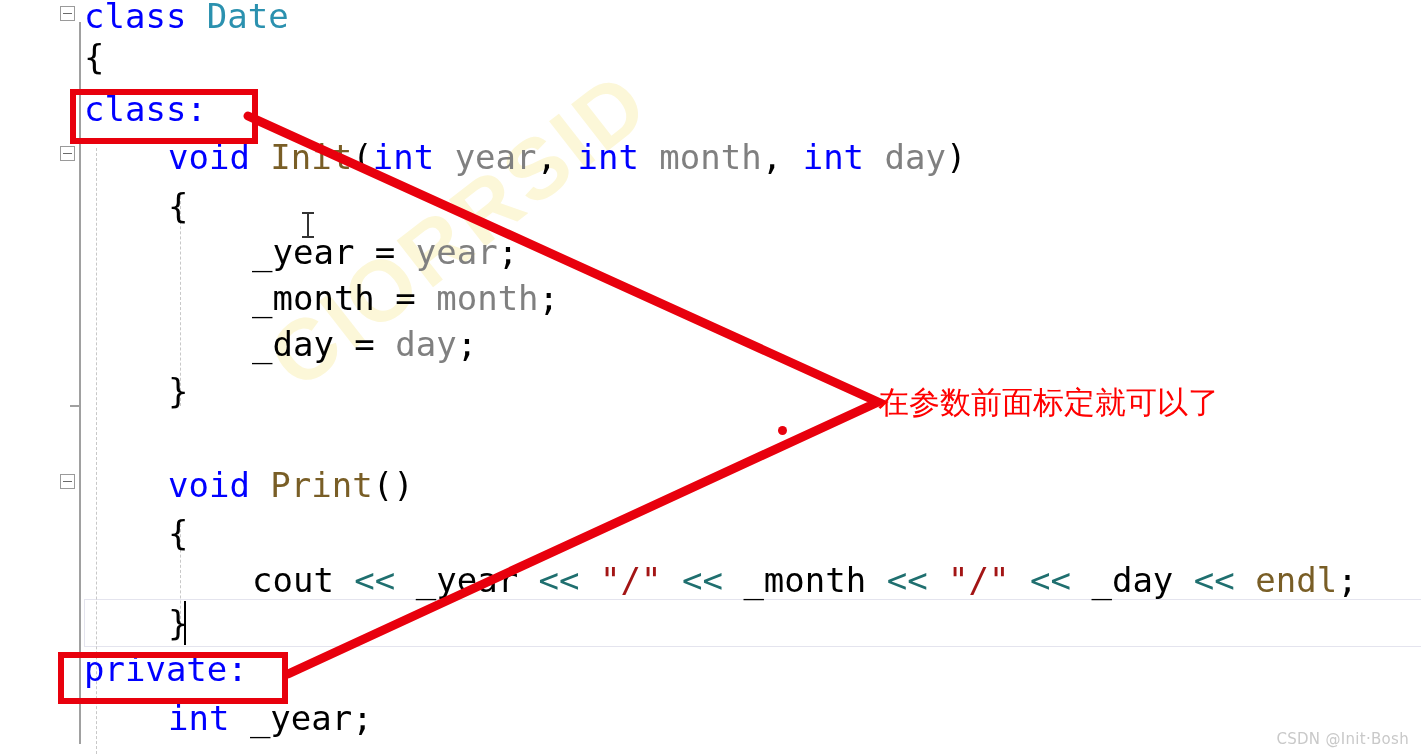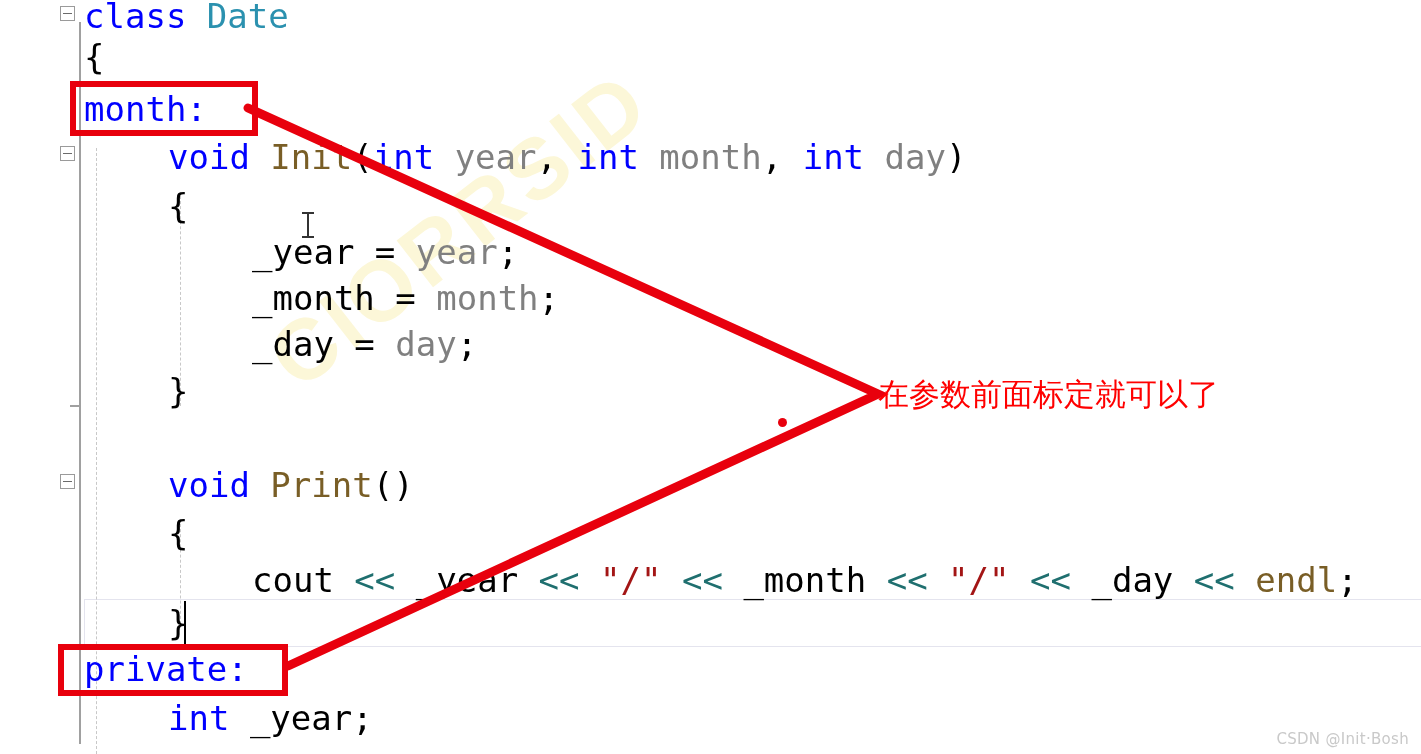--- a/index.html
+++ b/index.html
@@ -134,21 +134,21 @@
     color: #fcf7d8;
     transform: rotate(-38deg);
     transform-origin: left top;
     letter-spacing: 4px;
     pointer-events: none;
   }
 
   
   #overlay {
     position: absolute;
-    left: 0; top: 0;
+    left: 0; top: 8px;
     width: 1421px;
     height: 626px;
     pointer-events: none;
   }
   .anno-box {
     position: absolute;
     border: 6px solid #e8000d;
     box-sizing: border-box;
     background: transparent;
   }
@@ -199,21 +199,21 @@
   <div class="fold-box" style="left:60px;top:474px;"></div>
   <div class="fold-tick" style="left:70px;top:405px;width:10px;"></div>
 
   <div class="indent-guide" style="left:96px;top:148px;height:606px;"></div>
   <div class="indent-guide" style="left:180px;top:196px;height:210px;"></div>
   <div class="indent-guide" style="left:180px;top:524px;height:100px;"></div>
 
   <div id="code-lines">
       <div class="line" id="line-class-date" style="top: -8px; left: 84px;"><span class="kw">class </span><span class="type">Date</span></div>
       <div class="line" id="line-open-brace-class" style="top: 33px; left: 84px;"><span class="plain">{</span></div>
-      <div class="line" id="line-public" style="top: 85px; left: 84px;"><span class="kw">month:</span></div>
+      <div class="line" id="line-public" style="top: 85px; left: 84px;"><span class="kw">class:</span></div>
       <div class="line" id="line-init-signature" style="top: 133px; left: 168px;"><span class="kw">void </span><span class="fn">Init</span><span class="plain">(</span><span class="kw">int </span><span class="param">year</span><span class="plain">, </span><span class="kw">int </span><span class="param">month</span><span class="plain">, </span><span class="kw">int </span><span class="param">day</span><span class="plain">)</span></div>
       <div class="line" id="line-init-open" style="top: 182px; left: 168px;"><span class="plain">{</span></div>
       <div class="line" id="line-assign-year" style="top: 228px; left: 252px; text-align: center;"><span class="plain">_year = </span><span class="param">year</span><span class="plain">;</span></div>
       <div class="line" id="line-assign-month" style="top: 274px; left: 252px;"><span class="plain">_month = </span><span class="param">month</span><span class="plain">;</span></div>
       <div class="line" id="line-assign-day" style="top: 320px; left: 252px;"><span class="plain">_day = </span><span class="param">day</span><span class="plain">;</span></div>
       <div class="line" id="line-init-close" style="top: 367px; left: 168px;"><span class="plain">}</span></div>
       <div class="line" id="line-blank" style="top: 414px; left: 84px;"><span class="plain"></span></div>
       <div class="line" id="line-print-signature" style="top: 461px; left: 168px; text-align: center;"><span class="kw">void </span><span class="fn">Print</span><span class="plain">()</span></div>
       <div class="line" id="line-print-open" style="top: 509px; left: 168px;"><span class="plain">{</span></div>
       <div class="line" id="line-cout" style="top: 556px; left: 252px;"><span class="plain">cout </span><span class="op">&lt;&lt;</span><span class="plain"> _year </span><span class="op">&lt;&lt;</span><span class="plain"> </span><span class="str">"/"</span><span class="plain"> </span><span class="op">&lt;&lt;</span><span class="plain"> _month </span><span class="op">&lt;&lt;</span><span class="plain"> </span><span class="str">"/"</span><span class="plain"> </span><span class="op">&lt;&lt;</span><span class="plain"> _day </span><span class="op">&lt;&lt;</span><span class="plain"> </span><span class="fn">endl</span><span class="plain">;</span></div>

